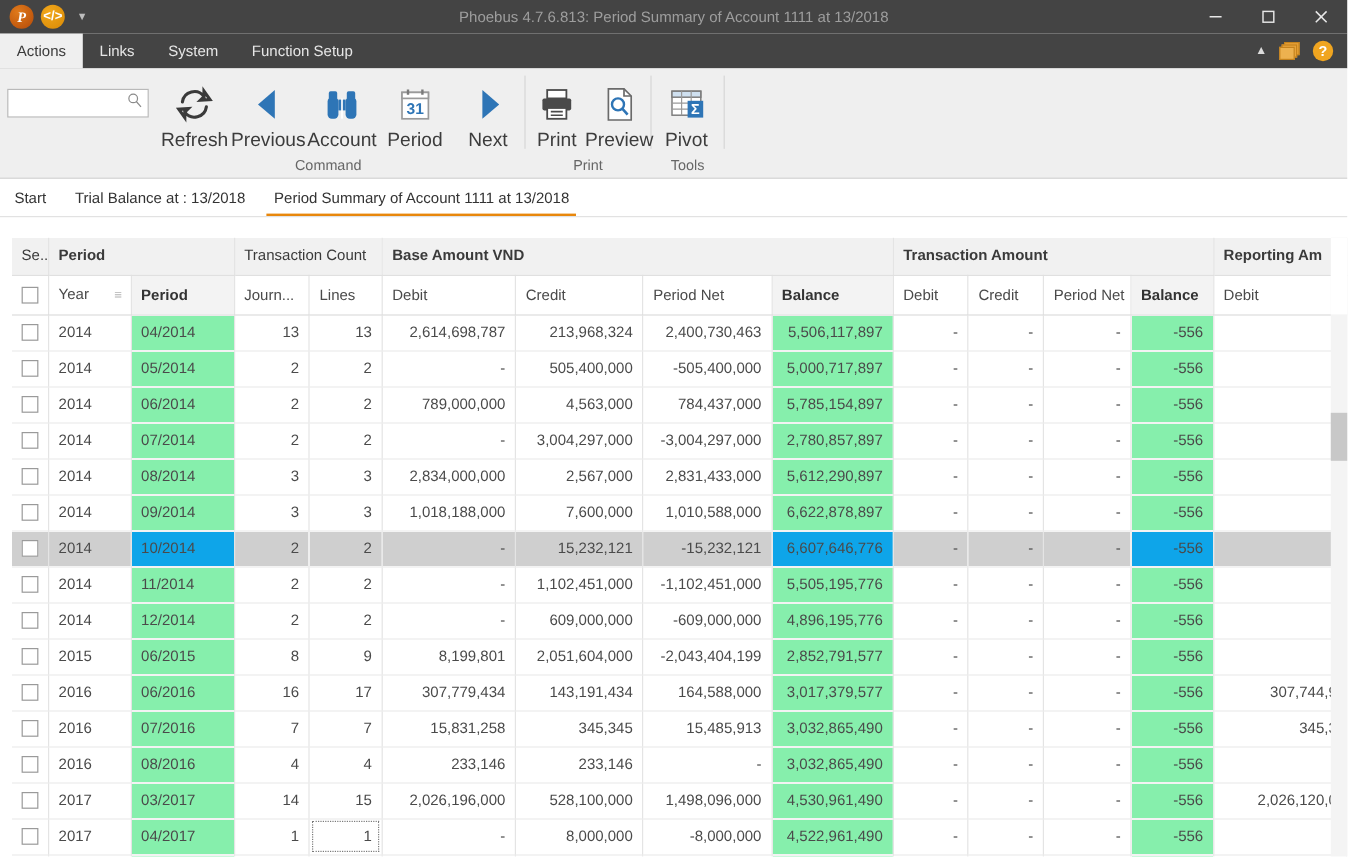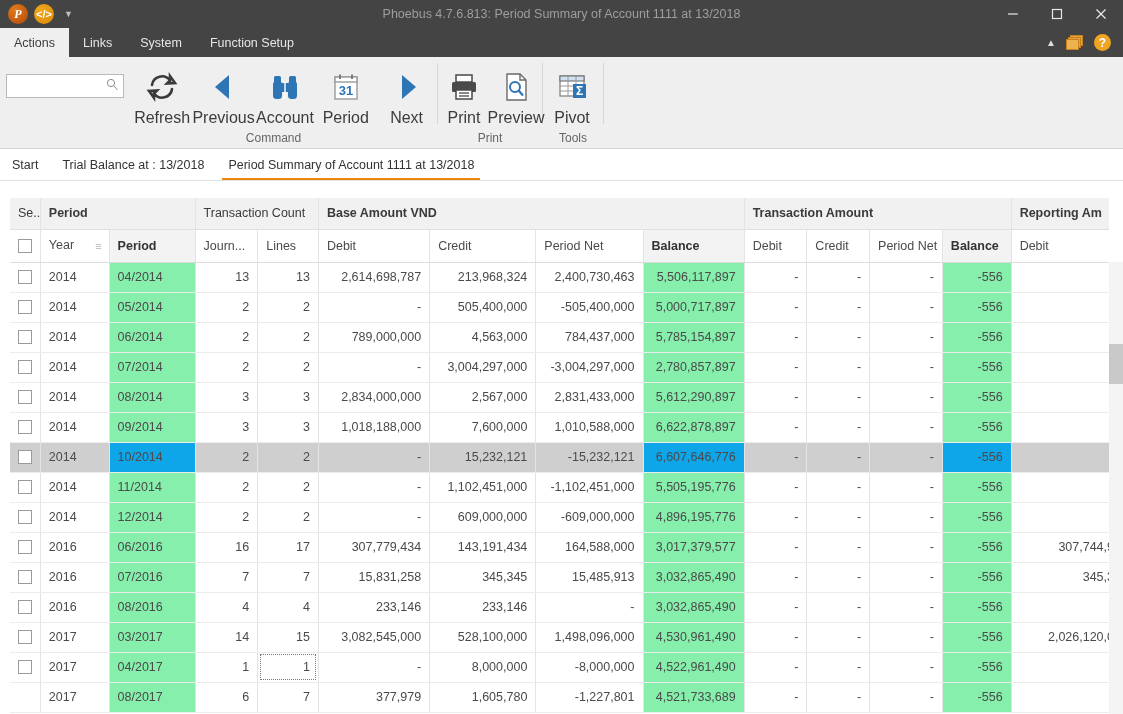--- a/index.html
+++ b/index.html
@@ -503,20 +503,36 @@
             <td class="num">-609,000,000</td>
             <td class="num shade">4,896,195,776</td>
             <td class="num">-</td>
             <td class="num">-</td>
             <td class="num">-</td>
             <td class="num shade">-556</td>
             <td class="num"></td>
           </tr>
           <tr>
             <td class="sel-col"><span class="chk"></span></td>
+            <td>2015</td>
+            <td class="shade">06/2015</td>
+            <td class="num">8</td>
+            <td class="num">9</td>
+            <td class="num">8,199,801</td>
+            <td class="num">2,051,604,000</td>
+            <td class="num">-2,043,404,199</td>
+            <td class="num shade">2,852,791,577</td>
+            <td class="num">-</td>
+            <td class="num">-</td>
+            <td class="num">-</td>
+            <td class="num shade">-556</td>
+            <td class="num"></td>
+          </tr>
+          <tr>
+            <td class="sel-col"><span class="chk"></span></td>
             <td>2016</td>
             <td class="shade">06/2016</td>
             <td class="num">16</td>
             <td class="num">17</td>
             <td class="num">307,779,434</td>
             <td class="num">143,191,434</td>
             <td class="num">164,588,000</td>
             <td class="num shade">3,017,379,577</td>
             <td class="num">-</td>
             <td class="num">-</td>
@@ -555,21 +571,21 @@
             <td class="num">-</td>
             <td class="num shade">-556</td>
             <td class="num"></td>
           </tr>
           <tr>
             <td class="sel-col"><span class="chk"></span></td>
             <td>2017</td>
             <td class="shade">03/2017</td>
             <td class="num">14</td>
             <td class="num">15</td>
-            <td class="num">3,082,545,000</td>
+            <td class="num">2,026,196,000</td>
             <td class="num">528,100,000</td>
             <td class="num">1,498,096,000</td>
             <td class="num shade">4,530,961,490</td>
             <td class="num">-</td>
             <td class="num">-</td>
             <td class="num">-</td>
             <td class="num shade">-556</td>
             <td class="num">2,026,120,0</td>
           </tr>
           <tr>

